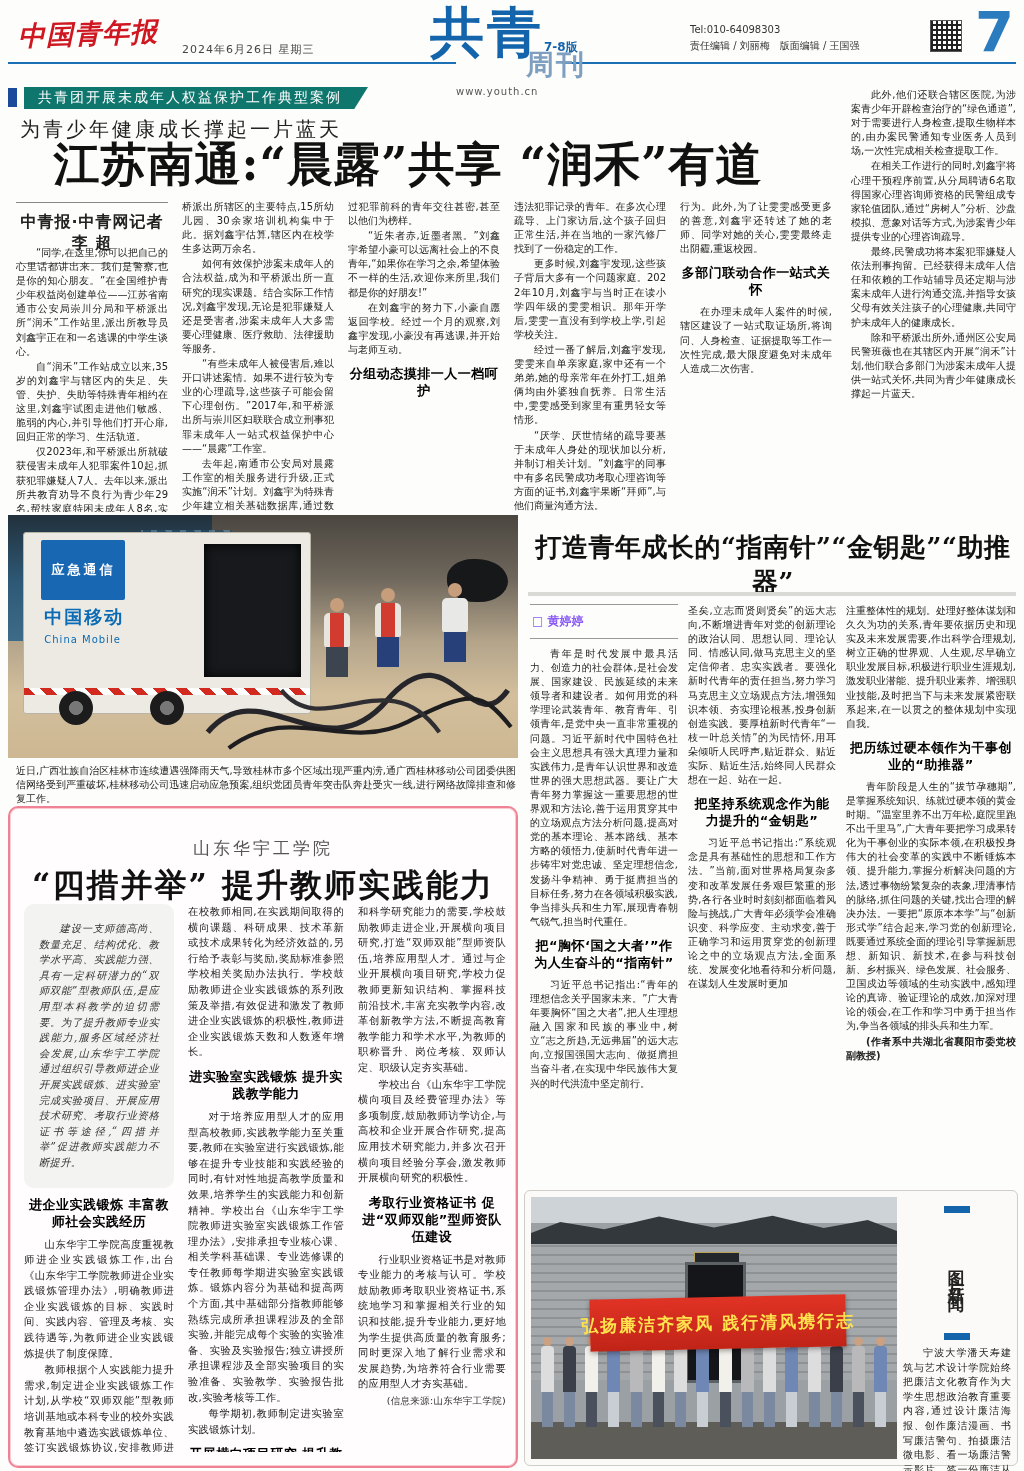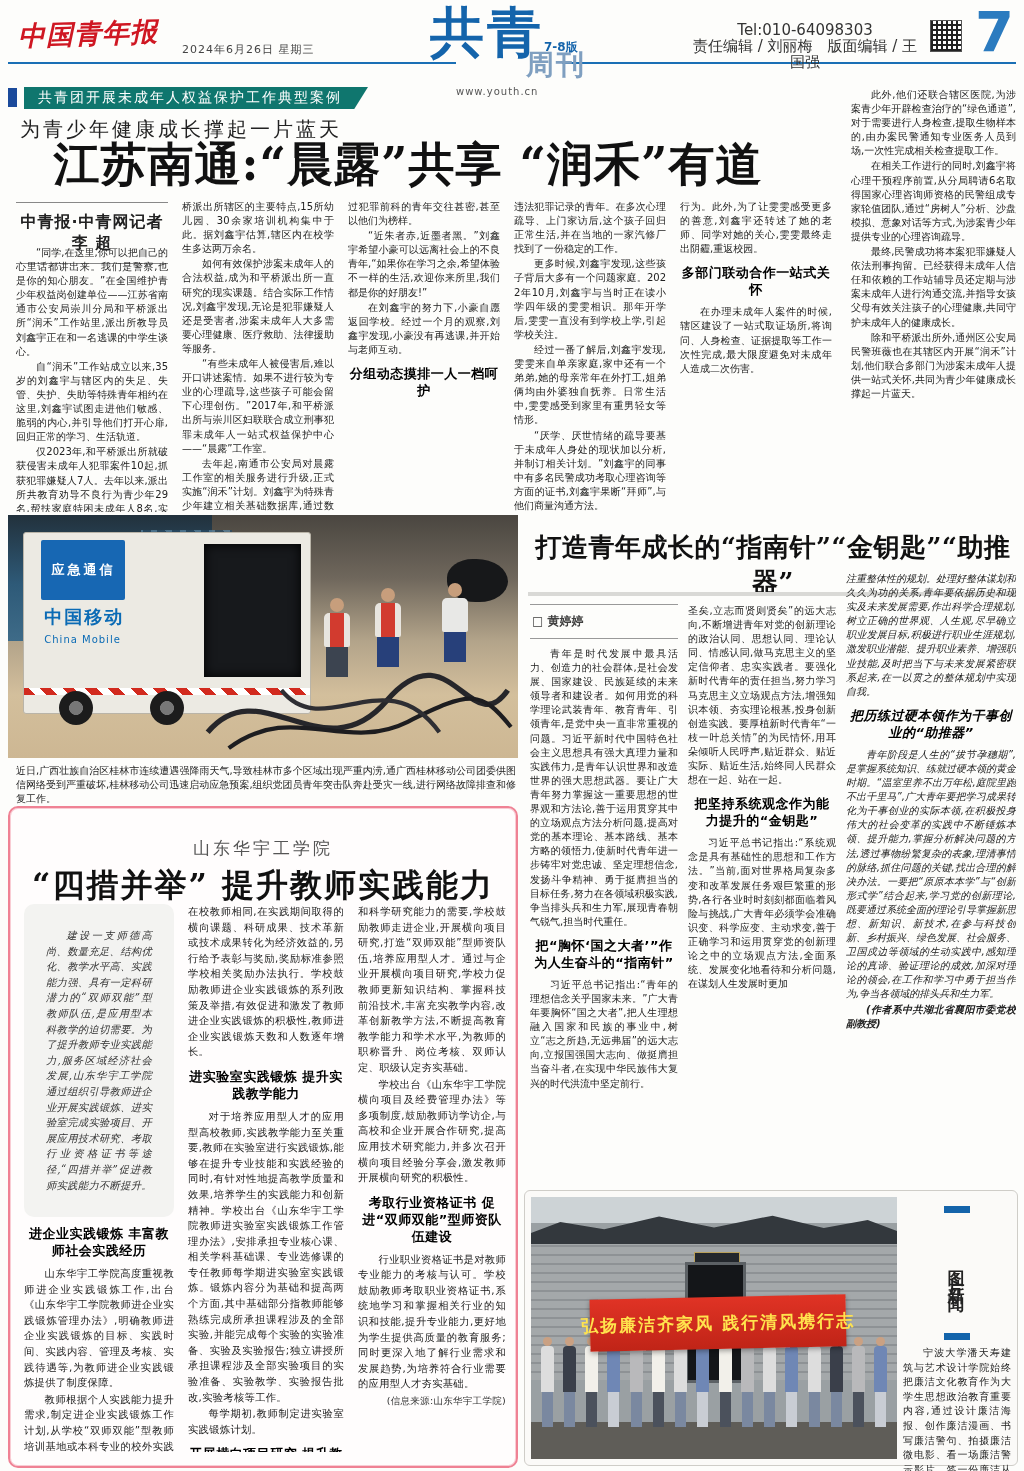--- a/index.html
+++ b/index.html
@@ -8,21 +8,21 @@
   .abs{position:absolute;}
   
   .paper-logo{font-family:"DejaVu Serif","Liberation Serif",serif;font-weight:900;font-style:italic;
               color:#cf1722;font-size:27px;transform:rotate(-2deg);letter-spacing:1px;}
   .paper-date{font-size:11px;color:#444;letter-spacing:1px;}
   .rule-blue{background:#1a6fb5;height:2px;}
   .masthead-main{color:#1464ab;font-weight:900;font-size:54px;letter-spacing:3px;line-height:1;}
   .masthead-ed{color:#1464ab;font-weight:bold;font-size:12px;}
   .masthead-sub{color:#7f9fc0;font-weight:900;font-size:28px;letter-spacing:2px;}
   .masthead-url{font-size:10px;color:#555;letter-spacing:1px;}
-  .hdr-small{font-size:15px;color:#333;text-align:center;line-height:16px;}
+  .hdr-small{font-size:10px;color:#333;text-align:left;line-height:16px;}
   .page-no{color:#2b7bbf;font-size:56px;font-weight:bold;line-height:1;}
   .qr{width:30px;height:30px;background:
       repeating-linear-gradient(0deg,#222 0 2px,transparent 2px 5px),
       repeating-linear-gradient(90deg,#222 0 2px,#fff 2px 5px);border:1px solid #555;}
   
   .banner-sq{width:9px;height:19px;background:#1b4a9b;}
   .banner{background:#0f766e;color:#fff;font-weight:normal;font-size:14px;letter-spacing:2px;
           padding:2px 26px 2px 14px;clip-path:polygon(0 0,100% 0,96% 100%,0 100%);}
   
   .kicker1{font-size:20px;letter-spacing:3px;color:#222;text-align:left;font-weight:500;}
@@ -32,21 +32,21 @@
              text-align:center;color:#111;letter-spacing:0.5px;}
   .col{position:absolute;overflow:hidden;}
   .col p{margin:0 0 1px 0;text-indent:2em;text-align:justify;word-break:break-all;
          font-size:10px;line-height:14.1px;color:#222;}
   .nofirst p:first-child{text-indent:0;}
   .subhead{font-weight:bold;font-size:13px;line-height:17px;text-align:center;color:#000;
            margin:8px 0 7px 0;letter-spacing:0.5px;}
   .byline1{border-top:1px solid #888;border-bottom:1px solid #888;text-align:center;
            font-size:16px;font-weight:bold;padding:9px 0;color:#222;letter-spacing:1px;}
   .byline2{border-top:1px solid #999;border-bottom:1px solid #999;text-align:left;
-           font-size:12px;font-weight:bold;padding:8px 2px;color:#404040;margin-bottom:8px;}
+           font-size:12px;font-weight:bold;padding:8px 2px;color:#8b5cf6;margin-bottom:8px;}
   .graysep{background:#d9d9d6;height:4px;}
   .attribution p{font-weight:bold;}
   
   .photo1{background:linear-gradient(180deg,#4a4640 0%,#6f675c 26%,#b3a48a 52%,#d3bf9c 74%,#cdb793 100%);
           overflow:hidden;}
   .p1-wall{position:absolute;left:0;top:0;width:40%;height:52%;
            background:linear-gradient(180deg,#22313c 0%,#2e5a78 55%,#3e6b88 100%);}
   .p1-graffiti{position:absolute;left:26%;top:6%;width:18%;height:30%;
            background:repeating-linear-gradient(75deg,#5a87a5 0 6px,#274b66 6px 14px);opacity:.7;}
   .truck{position:absolute;left:3%;top:7%;width:56%;height:74%;background:#eceae3;
@@ -72,21 +72,21 @@
   .bag{position:absolute;right:2%;top:18%;width:12%;height:18%;background:#17181a;border-radius:45% 55% 50% 50%;}
   .caption{font-size:10px;line-height:14px;text-align:justify;word-break:break-all;color:#222;}
   .credit{float:right;color:#222;}
   
   .pinkbox{border:2px solid #ef8294;border-radius:10px;box-shadow:0 0 0 1px #f9ccd4 inset;background:#fffdfd;}
   .school{font-size:17px;color:#555;text-align:center;letter-spacing:3px;}
   .headline3{font-family:"DejaVu Serif","Liberation Serif",serif;font-weight:900;font-size:32px;
              text-align:center;color:#111;letter-spacing:2px;}
   .introbox{background:#f3f3f1;border-radius:10px;padding:12px 10px;
             font-family:"DejaVu Serif","Liberation Serif",serif;font-style:italic;}
-  .introbox p{font-size:11px;line-height:19px;text-indent:2em;text-align:justify;word-break:break-all;color:#333;margin:12px;}
+  .introbox p{font-size:11px;line-height:19px;text-indent:2em;text-align:justify;word-break:break-all;color:#333;margin:5px;}
   .pcol p{font-size:10.3px;line-height:15.6px;letter-spacing:0.3px;}
   .source p{text-align:right;font-size:9.5px;color:#333;}
   
   .bottomframe{border:1px solid #cfcdc8;border-radius:6px;background:#fbfaf8;}
   .photo2{position:absolute;overflow:hidden;background:#9aa0a3;}
   .p2-sky{position:absolute;left:0;top:0;width:100%;height:10%;background:#cdd3d6;}
   .p2-roof{position:absolute;left:0;top:6%;width:100%;height:14%;background:#33383d;
            clip-path:polygon(0 55%,8% 25%,20% 45%,35% 10%,50% 40%,66% 8%,80% 42%,92% 20%,100% 50%,100% 100%,0 100%);}
   .p2-wall{position:absolute;left:0;top:18%;width:100%;height:52%;
            background:repeating-linear-gradient(0deg,#a4a8aa 0 7px,#8e9295 7px 9px);}
@@ -305,21 +305,21 @@
   <div class="col" style="left:688px;top:604px;width:148px;height:580px;">
     <div class="nofirst">
         <p>圣矣,立志而贤则贤矣”的远大志向,不断增进青年对党的创新理论的政治认同、思想认同、理论认同、情感认同,做马克思主义的坚定信仰者、忠实实践者。要强化新时代青年的责任担当,努力学习马克思主义立场观点方法,增强知识本领、夯实理论根基,投身创新创造实践。要厚植新时代青年“一枝一叶总关情”的为民情怀,用耳朵倾听人民呼声,贴近群众、贴近实际、贴近生活,始终同人民群众想在一起、站在一起。</p>
       </div>
     <div class="subhead">把坚持系统观念作为能力提升的“金钥匙”</div>
     <div>
         <p>习近平总书记指出:“系统观念是具有基础性的思想和工作方法。”当前,面对世界格局复杂多变和改革发展任务艰巨繁重的形势,各行各业时时刻刻都面临着风险与挑战,广大青年必须学会准确识变、科学应变、主动求变,善于正确学习和运用贯穿党的创新理论之中的立场观点方法,全面系统、发展变化地看待和分析问题,在谋划人生发展时更加</p>
       </div>
   </div>
 
-  <div class="col" style="left:846px;top:572px;width:170px;height:580px;font-style:italic;">
+  <div class="col" style="left:846px;top:604px;width:170px;height:580px;">
     <div class="nofirst">
         <p>注重整体性的规划。处理好整体谋划和久久为功的关系,青年要依据历史和现实及未来发展需要,作出科学合理规划,树立正确的世界观、人生观,尽早确立职业发展目标,积极进行职业生涯规划,激发职业潜能、提升职业素养、增强职业技能,及时把当下与未来发展紧密联系起来,在一以贯之的整体规划中实现自我。</p>
       </div>
     <div class="subhead">把历练过硬本领作为干事创业的“助推器”</div>
     <div>
         <p>青年阶段是人生的“拔节孕穗期”,是掌握系统知识、练就过硬本领的黄金时期。“温室里养不出万年松,庭院里跑不出千里马”,广大青年要把学习成果转化为干事创业的实际本领,在积极投身伟大的社会变革的实践中不断锤炼本领、提升能力,掌握分析解决问题的方法,透过事物纷繁复杂的表象,理清事情的脉络,抓住问题的关键,找出合理的解决办法。一要把“原原本本学”与“创新形式学”结合起来,学习党的创新理论,既要通过系统全面的理论引导掌握新思想、新知识、新技术,在参与科技创新、乡村振兴、绿色发展、社会服务、卫国戍边等领域的生动实践中,感知理论的真谛、验证理论的成效,加深对理论的领会,在工作和学习中勇于担当作为,争当各领域的排头兵和生力军。</p>
       </div>
     <div class="attribution">
       <div>
           <p>(作者系中共湖北省襄阳市委党校副教授)</p>

